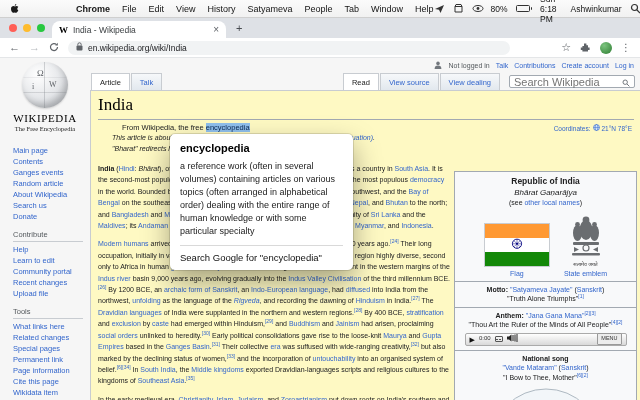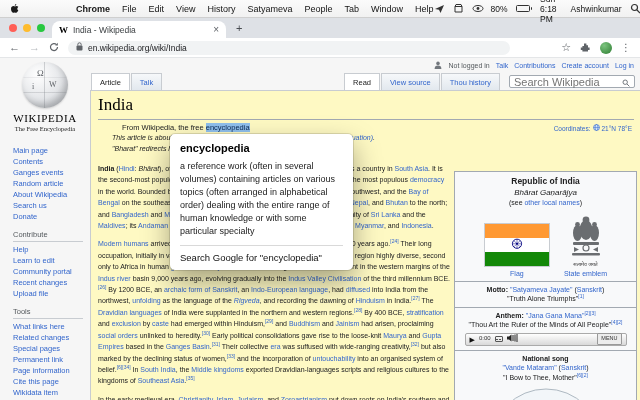--- a/index.html
+++ b/index.html
@@ -301,21 +301,21 @@
   </div>
 
   <div class="tabs-left">
       <span class="ns-tab active">Article</span>
       <span class="ns-tab">Talk</span>
     </div>
   <div class="tabs-right">
     <span style="display:flex;align-items:flex-end;">
         <span class="ns-tab active">Read</span>
         <span class="ns-tab">View source</span>
-        <span class="ns-tab">Thou history</span>
+        <span class="ns-tab">View dealing</span>
       </span>
     <div class="wsearch">
       <input type="text" placeholder="Search Wikipedia" style="">
       <span>
         <svg width="8" height="8" viewBox="0 0 8 8">
             <circle cx="3.2" cy="3.2" r="2.2" fill="none" stroke="#72777d"></circle>
             <line x1="5" y1="5" x2="7.4" y2="7.4" stroke="#72777d"></line>
           </svg>
       </span>
     </div>

